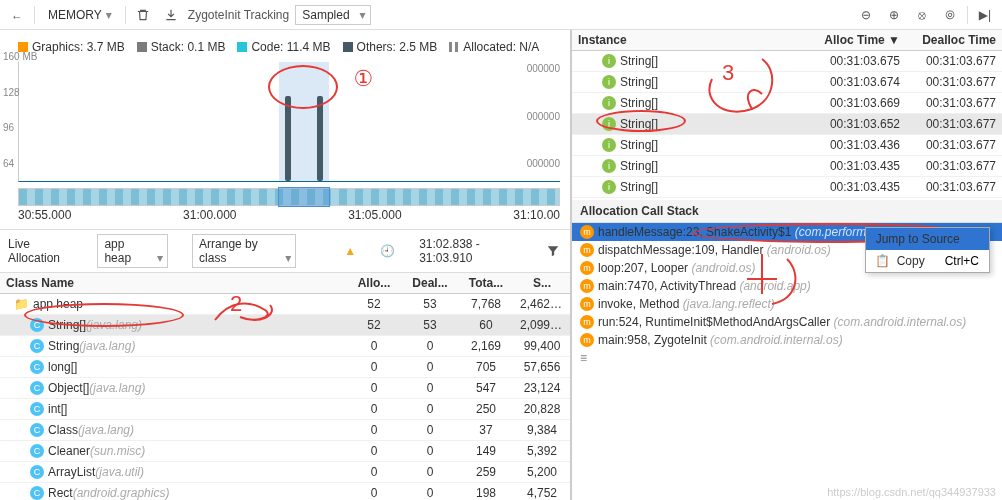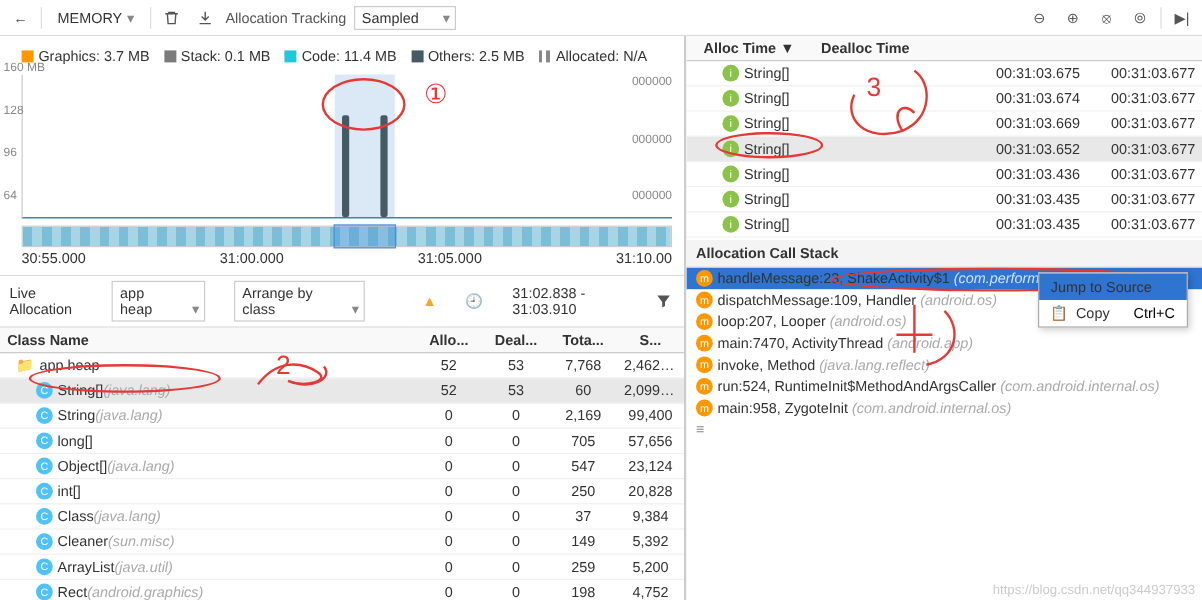--- a/index.html
+++ b/index.html
@@ -3,21 +3,21 @@
 <meta charset="utf-8">
 <style>
 *{box-sizing:border-box;margin:0;padding:0;font-family:"Segoe UI",Arial,sans-serif;font-size:12px;color:#333}
 body{background:#f4f4f4;width:1002px;height:500px;overflow:hidden}
 .root{display:flex;flex-direction:column;height:100%}
 .toolbar{display:flex;align-items:center;height:30px;background:#fff;border-bottom:1px solid #ddd;padding:0 6px;gap:6px}
 .tbtn{width:22px;height:22px;display:flex;align-items:center;justify-content:center;cursor:pointer;color:#555}
 .sep{width:1px;height:18px;background:#ddd}
 .tsel{display:flex;align-items:center;gap:4px;padding:0 6px;height:22px;border:1px solid transparent;cursor:pointer}
 .tlbl{color:#555}
-.dropdown{border:1px solid #ccc;padding:2px 30px 2px 6px;position:relative;background:#fff;cursor:pointer}
+.dropdown{border:1px solid #ccc;padding:2px 20px 2px 6px;position:relative;background:#fff;cursor:pointer}
 .dropdown::after{content:"▾";position:absolute;right:4px;color:#888}
 .main{display:flex;flex:1;min-height:0}
 .left{flex:1;display:flex;flex-direction:column;min-width:0;border-right:2px solid #ccc}
 .right{width:430px;display:flex;flex-direction:column;background:#fff}
 .chart-area{height:200px;background:#fff;position:relative;padding:10px 10px 0 18px;border-bottom:1px solid #ddd}
 .legend{display:flex;gap:12px;font-size:11px;color:#555;flex-wrap:wrap}
 .lg{display:flex;align-items:center;gap:4px}
 .swatch{width:10px;height:10px}
 .chart-body{position:relative;height:120px;margin-top:8px;border-left:1px solid #ccc;border-bottom:1px solid #0369a1}
 .ytick{position:absolute;left:-16px;font-size:10px;color:#888}
@@ -82,21 +82,21 @@
     <div class="tbtn">
         <svg width="14" height="14" viewBox="0 0 24 24" fill="none" stroke="#555" stroke-width="2">
           <path d="M3 6h18M8 6V4h8v2M6 6l1 14h10l1-14"></path>
         </svg>
       </div>
     <div class="tbtn">
         <svg width="14" height="14" viewBox="0 0 24 24" fill="none" stroke="#555" stroke-width="2">
           <path d="M12 3v12m-5-5l5 5 5-5M4 20h16"></path>
         </svg>
       </div>
-    <span class="tlbl">Allocation Tracking</span>
+    <span class="tlbl">ZygoteInit Tracking</span>
     <div class="dropdown"><span>Sampled</span></div>
     <div style="flex:1"></div>
     <div class="tbtn">⊖</div>
     <div class="tbtn">⊕</div>
     <div class="tbtn">⦻</div>
     <div class="tbtn">⦾</div>
     <div class="sep"></div>
     <div class="tbtn">▶|</div>
   </div>
 
@@ -257,20 +257,21 @@
         <svg class="scribble" style="left:210px;top:22px" viewBox="0 0 70 30">
             <path d="M5 25 C 20 5, 40 5, 55 15 C 65 22, 45 28, 30 22 C 50 30, 68 20, 60 10" stroke="#e53935" fill="none" stroke-width="2"></path>
           </svg>
         <div class="ann-n" style="left:230px;top:18px">2</div>
       </div>
     </div>
 
     <div class="right">
       <div class="inst-table" style="position:relative">
         <div class="ithead">
+          <div class="icol-n">Instance</div>
           <div class="icol-t"><span>Alloc Time</span> ▼</div>
           <div class="icol-t">Dealloc Time</div>
         </div>
         <div id="inst-rows">
             <div class="irow">
               <div class="icol-n"><span class="inst-icon">i</span>String[]</div>
               <div class="icol-t">00:31:03.675</div>
               <div class="icol-t">00:31:03.677</div>
             </div>
             <div class="irow">

